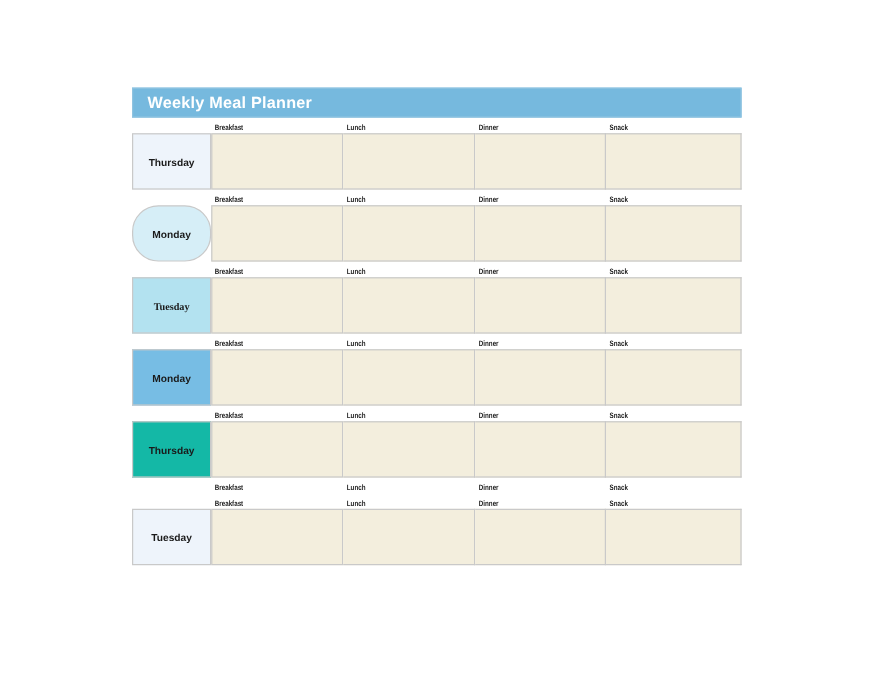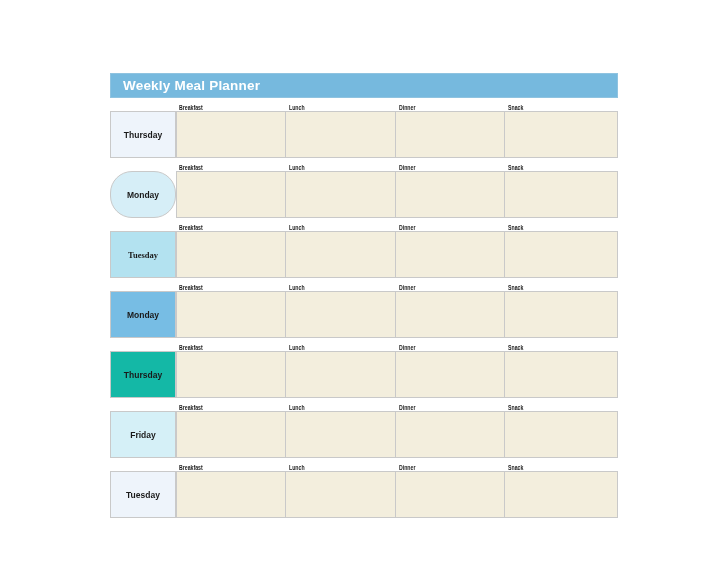--- a/index.html
+++ b/index.html
@@ -190,27 +190,20 @@
         </div>
       </div>
       <div class="day-block">
         <div class="meal-label-row">
           <div class="meal-label-spacer"></div>
           <div class="meal-label col-0">Breakfast</div>
           <div class="meal-label col-1">Lunch</div>
           <div class="meal-label col-2">Dinner</div>
           <div class="meal-label col-3">Snack</div>
         </div>
-        <div class="day-row">
-          <div class="day-name-cell" style="background: rgb(213, 240, 247);">Friday</div>
-          <div class="meal-cell col-0 first"></div>
-          <div class="meal-cell col-1"></div>
-          <div class="meal-cell col-2"></div>
-          <div class="meal-cell col-3"></div>
-        </div>
       </div>
       <div class="day-block">
         <div class="meal-label-row">
           <div class="meal-label-spacer"></div>
           <div class="meal-label col-0">Breakfast</div>
           <div class="meal-label col-1">Lunch</div>
           <div class="meal-label col-2">Dinner</div>
           <div class="meal-label col-3">Snack</div>
         </div>
         <div class="day-row">

